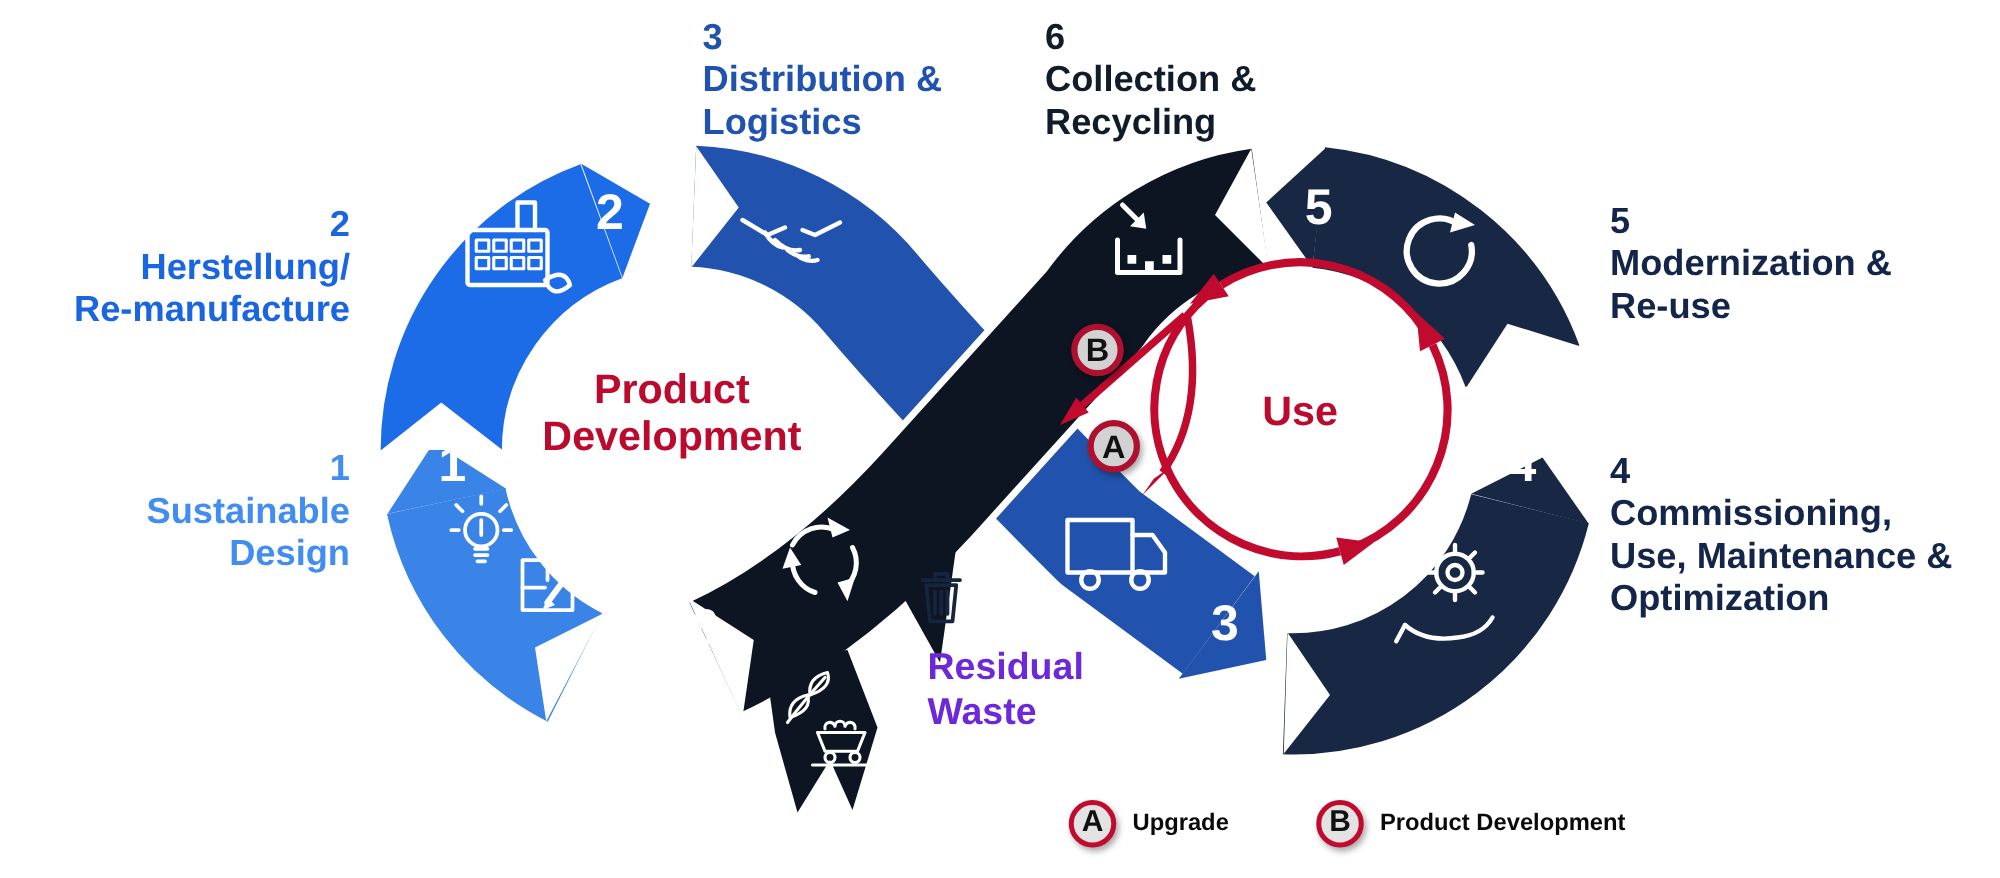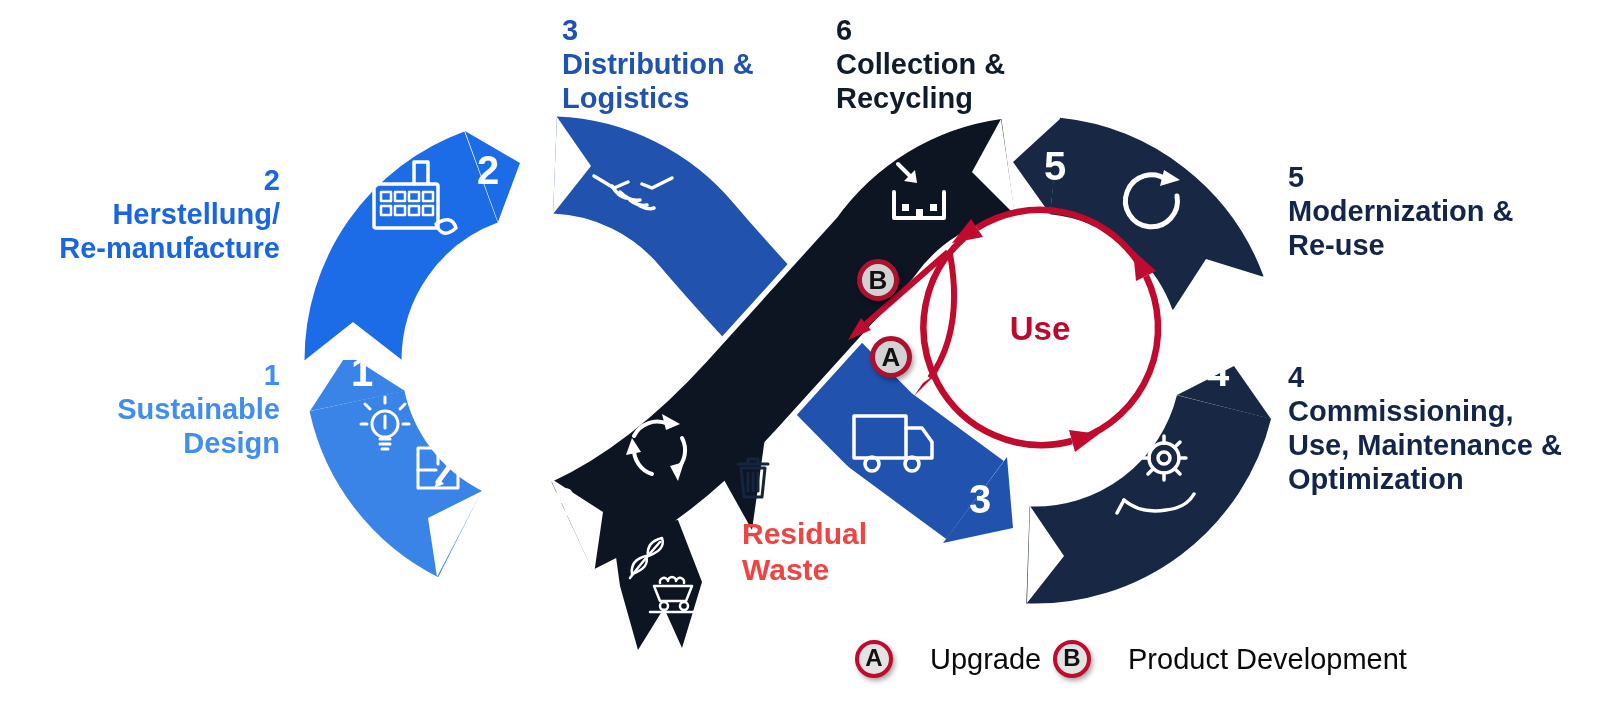--- a/index.html
+++ b/index.html
@@ -13,37 +13,37 @@
     font-size:29px;line-height:34px;letter-spacing:0px;
   }
   .lbl.right{text-align:right;}
   .lbl.center{text-align:center;}
   .step3c{color:#2053b0;}
   .step6c{color:#111c2b;}
   .step2c{color:#1966e0;}
   .step1c{color:#418ef0;}
   .step45c{color:#14254a;}
   .redc{color:#bb0a2e;}
-  .blackc{color:#ef4444;}
+  .blackc{color:#6d28d9;}
   .num{
     position:absolute;width:44px;height:44px;color:#ffffff;font-weight:bold;
     font-size:40px;line-height:44px;text-align:center;
   }
   .badge{
     position:absolute;width:42px;height:42px;border-radius:50%;
     background:#d2d2d2;border:5px solid #ae1130;box-sizing:border-box;
     color:#111;font-weight:bold;font-size:26px;line-height:32px;text-align:center;
     box-shadow:2px 3px 5px rgba(0,0,0,0.35);
   }
   .badge.small{
     width:38px;height:38px;font-size:24px;line-height:28px;border-width:4px;
     background:#e3e3e3;border-color:#c00a2e;
   }
   .legend-label{
-    position:absolute;font-weight:normal;font-size:29px;line-height:30px;color:#0a0a0a;margin-left:24px;
+    position:absolute;font-weight:bold;font-size:19px;line-height:30px;color:#0a0a0a;
   }
   .center-label{font-size:33px;line-height:38px;}
 </style>
 </head>
 <body>
 
 <div id="stage">
 
   <svg width="1600" height="702" viewBox="0 0 1600 702">
 
@@ -232,20 +232,22 @@
 Sustainable
 Design</div>
   <div class="lbl step45c" style="left:1288px;top:160px;">5
 Modernization &amp;
 Re-use</div>
   <div class="lbl step45c" style="left:1288px;top:360px;">4
 Commissioning,
 Use, Maintenance &amp;
 Optimization</div>
 
+  <div class="lbl center redc center-label" style="left:380px;top:292px;width:315px;">Product
+Development</div>
   <div class="lbl center redc center-label" style="left:965px;top:310px;width:150px;">Use</div>
 
   <div class="lbl blackc" style="left:742px;top:516px;font-size:30px;line-height:36px;">Residual
 Waste</div>
 
   <div class="num" style="left:340px;top:350px;">1</div>
   <div class="num" style="left:466px;top:148px;">2</div>
   <div class="num" style="left:958px;top:477px;">3</div>
   <div class="num" style="left:1196px;top:350px;">4</div>
   <div class="num" style="left:1033px;top:144px;">5</div>

